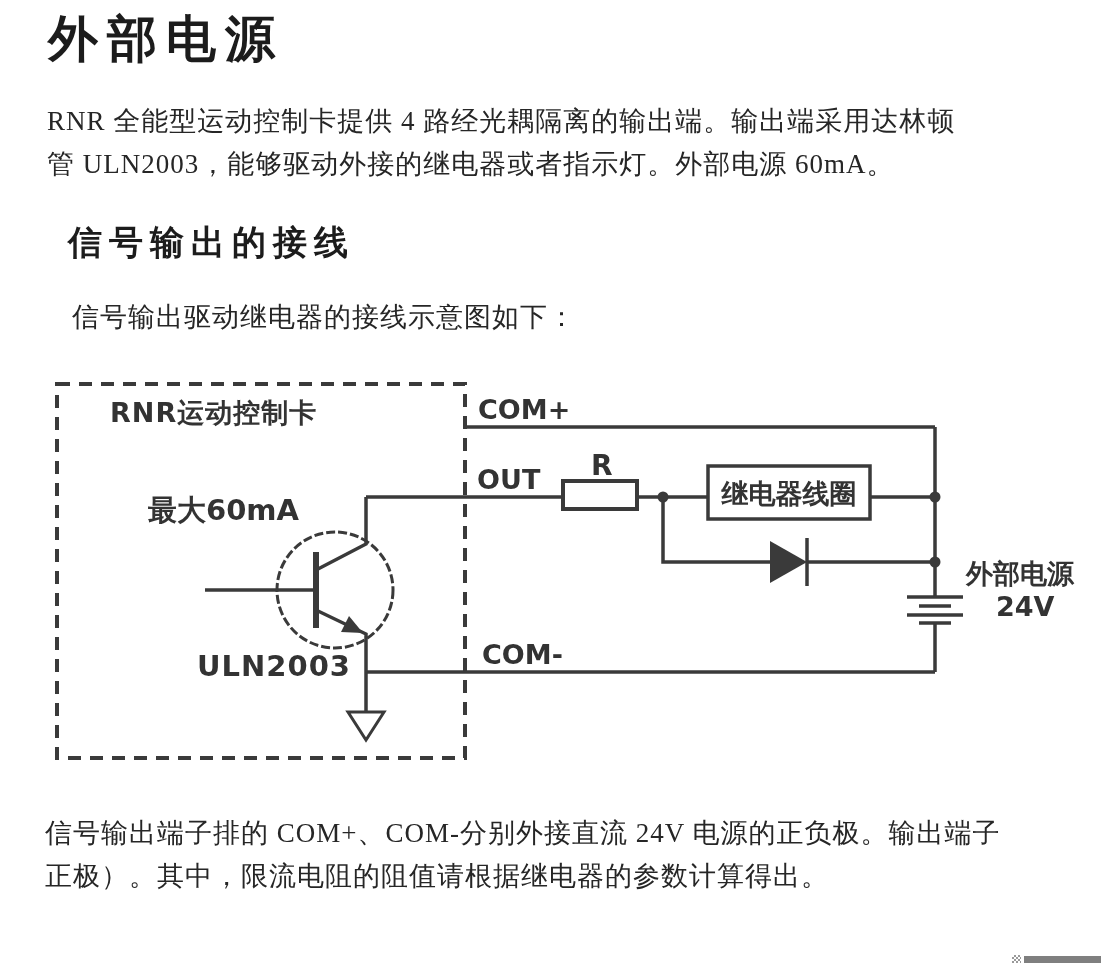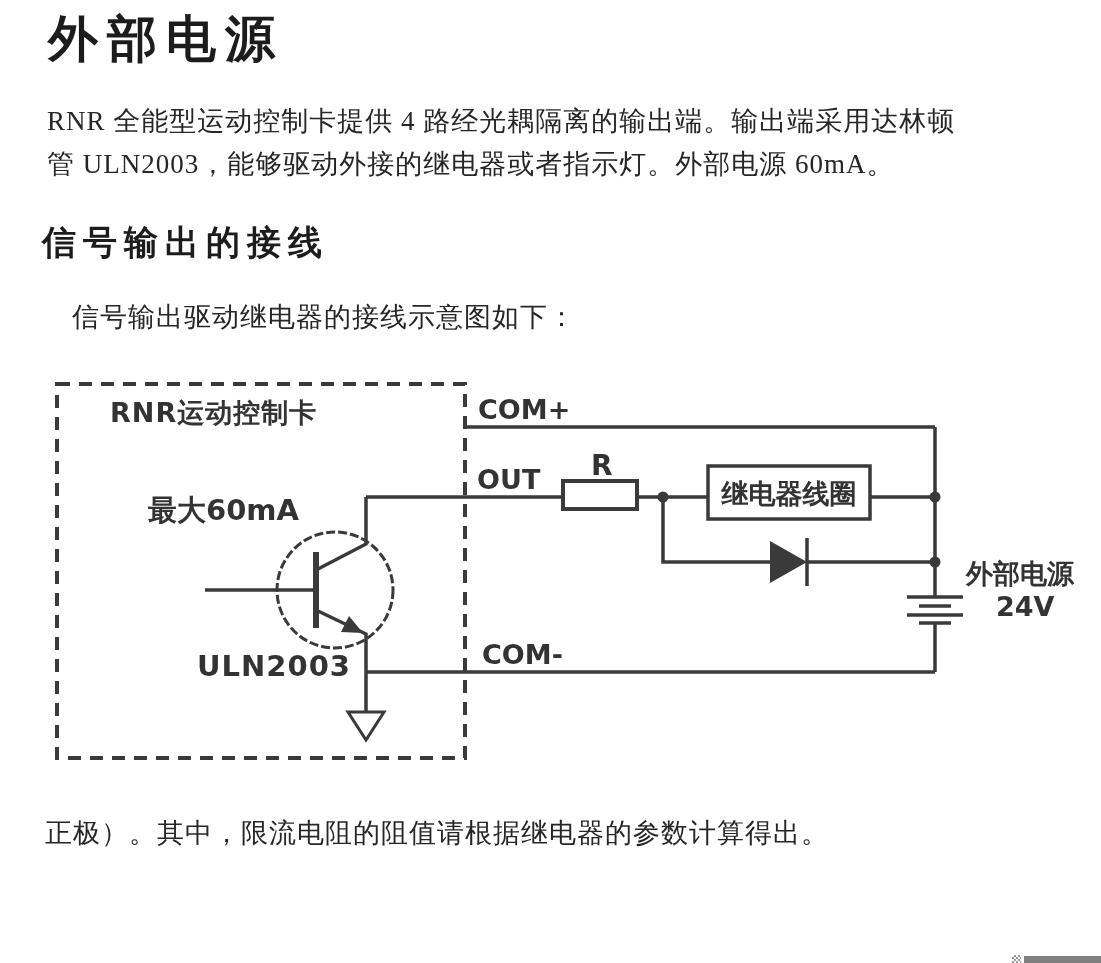--- a/index.html
+++ b/index.html
@@ -11,21 +11,21 @@
     font-family: "Liberation Serif", "DejaVu Serif", serif;
     color: #232323;
   }
   .abs { position: absolute; }
   .h1 {
     left: 48px; top: 12px;
     font-size: 50px; font-weight: bold; letter-spacing: 9px;
     color: #1c1c1c; line-height: 1.1; white-space: nowrap;
   }
   .h2 {
-    left: 42px; top: 224px;
+    left: 68px; top: 224px;
     font-size: 34px; font-weight: bold; letter-spacing: 7px;
     color: #1c1c1c; line-height: 1.1; white-space: nowrap;
   }
   .body-block { font-size: 27px; line-height: 43px; letter-spacing: 1px; color: #262626; }
   .intro   { left: 47px; top: 100px; width: 1040px; }
   .caption { left: 47px; top: 296px; width: 900px; margin-left: 25px; }
   .footer  { left: 45px; top: 812px; width: 1050px; }
   .tline { white-space: nowrap; }
   svg.diagram { position: absolute; left: 0; top: 370px; }
   svg .wire   { stroke: #3a3a3a; stroke-width: 3.5; fill: none; }
@@ -113,19 +113,20 @@
     <text x="478" y="419" font-size="27">COM+</text>
     <text x="477" y="489" font-size="27">OUT</text>
     <text x="591" y="475" font-size="28">R</text>
     <text x="789" y="503" font-size="27" text-anchor="middle">继电器线圈</text>
     <text x="482" y="664" font-size="27">COM-</text>
     <text x="966" y="583" font-size="27">外部电源</text>
     <text x="996" y="616" font-size="27">24V</text>
   </svg>
 
   <div class="abs body-block footer">
+    <div class="tline">信号输出端子排的 COM+、COM-分别外接直流 24V 电源的正负极。输出端子</div>
     <div class="tline">正极）。其中，限流电阻的阻值请根据继电器的参数计算得出。</div>
   </div>
 
   <div class="abs corner-checker"></div>
   <div class="abs bottom-bar"></div>
 
 </div>
 
 </body></html>

